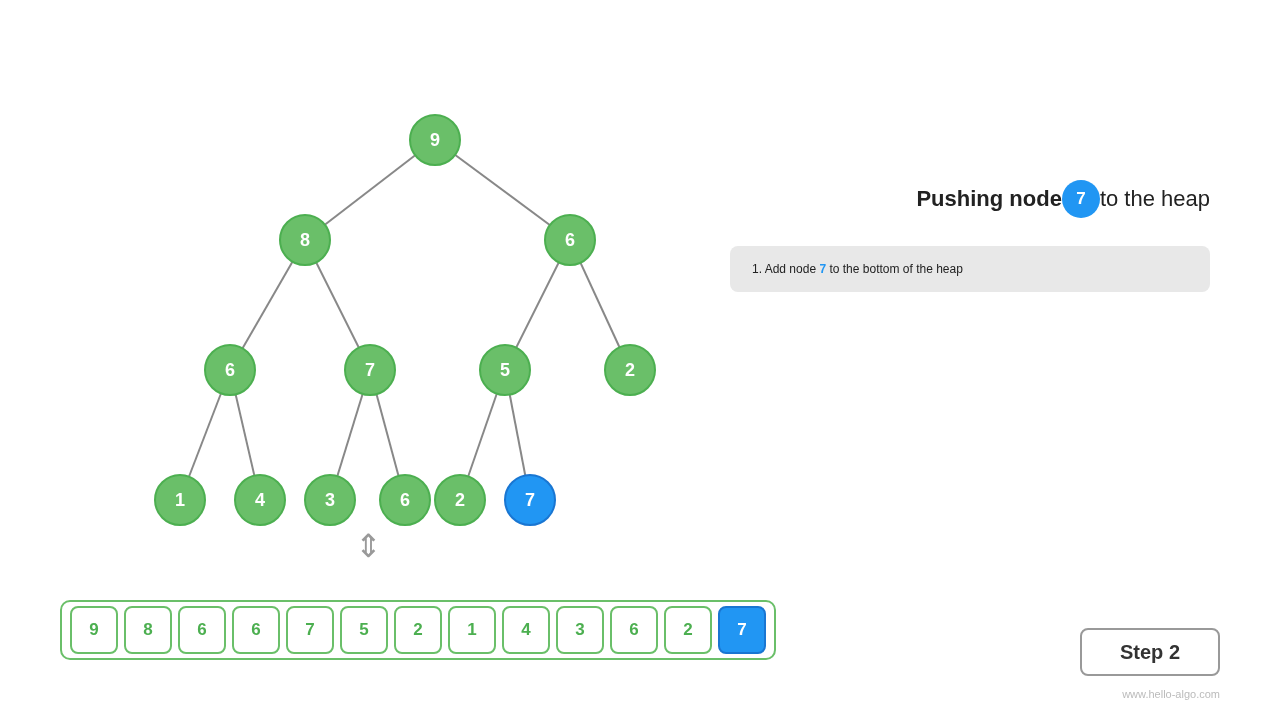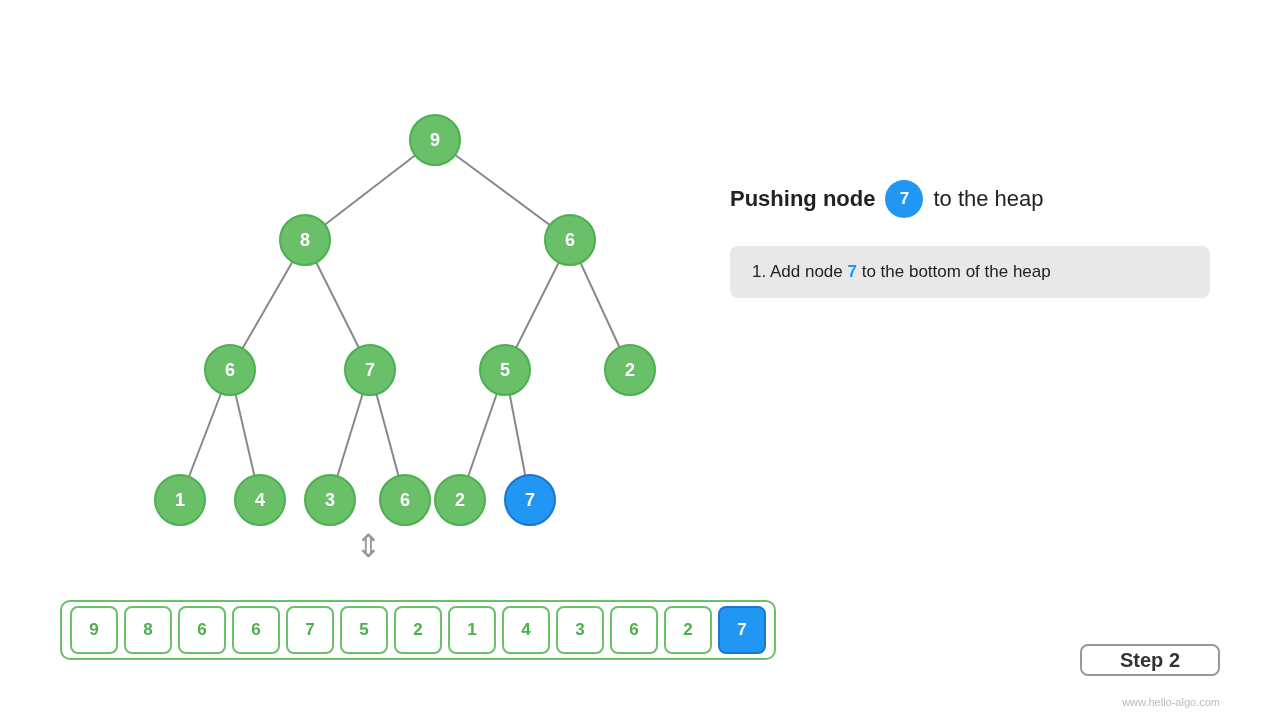--- a/index.html
+++ b/index.html
@@ -103,71 +103,71 @@
       left: 730px;
       top: 180px;
       width: 480px;
     }
     .push-title {
       font-size: 22px;
       font-weight: 400;
       color: #222;
       display: flex;
       align-items: center;
-      gap: 10px;
       margin-bottom: 28px;
+      justify-content: flex-end;
     }
     .push-title .node-badge {
       width: 38px;
       height: 38px;
       border-radius: 50%;
       background: #2196f3;
       color: #fff;
       display: flex;
       align-items: center;
       justify-content: center;
       font-size: 17px;
       font-weight: 700;
     }
     .step-box {
       background: #e8e8e8;
       border-radius: 8px;
       padding: 16px 22px;
-      font-size: 17px;
+      font-size: 12px;
       color: #222;
       display: flex;
       align-items: center;
       gap: 6px;
     }
 
     
     .step-btn {
       position: absolute;
       right: 60px;
       bottom: 44px;
       width: 140px;
-      height: 32px;
+      height: 48px;
       border: 2px solid #999;
       border-radius: 8px;
       background: #fff;
       font-size: 20px;
       font-weight: 600;
       color: #333;
       display: flex;
       align-items: center;
       justify-content: center;
       cursor: pointer;
       margin-left: 22px;
     }
 
     
     .watermark {
       position: absolute;
       right: 60px;
-      bottom: 12px;
+      bottom: 20px;
       font-size: 11px;
       color: #bbb;
     }
 
     
     .double-arrow {
       font-size: 32px;
       color: #999;
       line-height: 1;
     }

